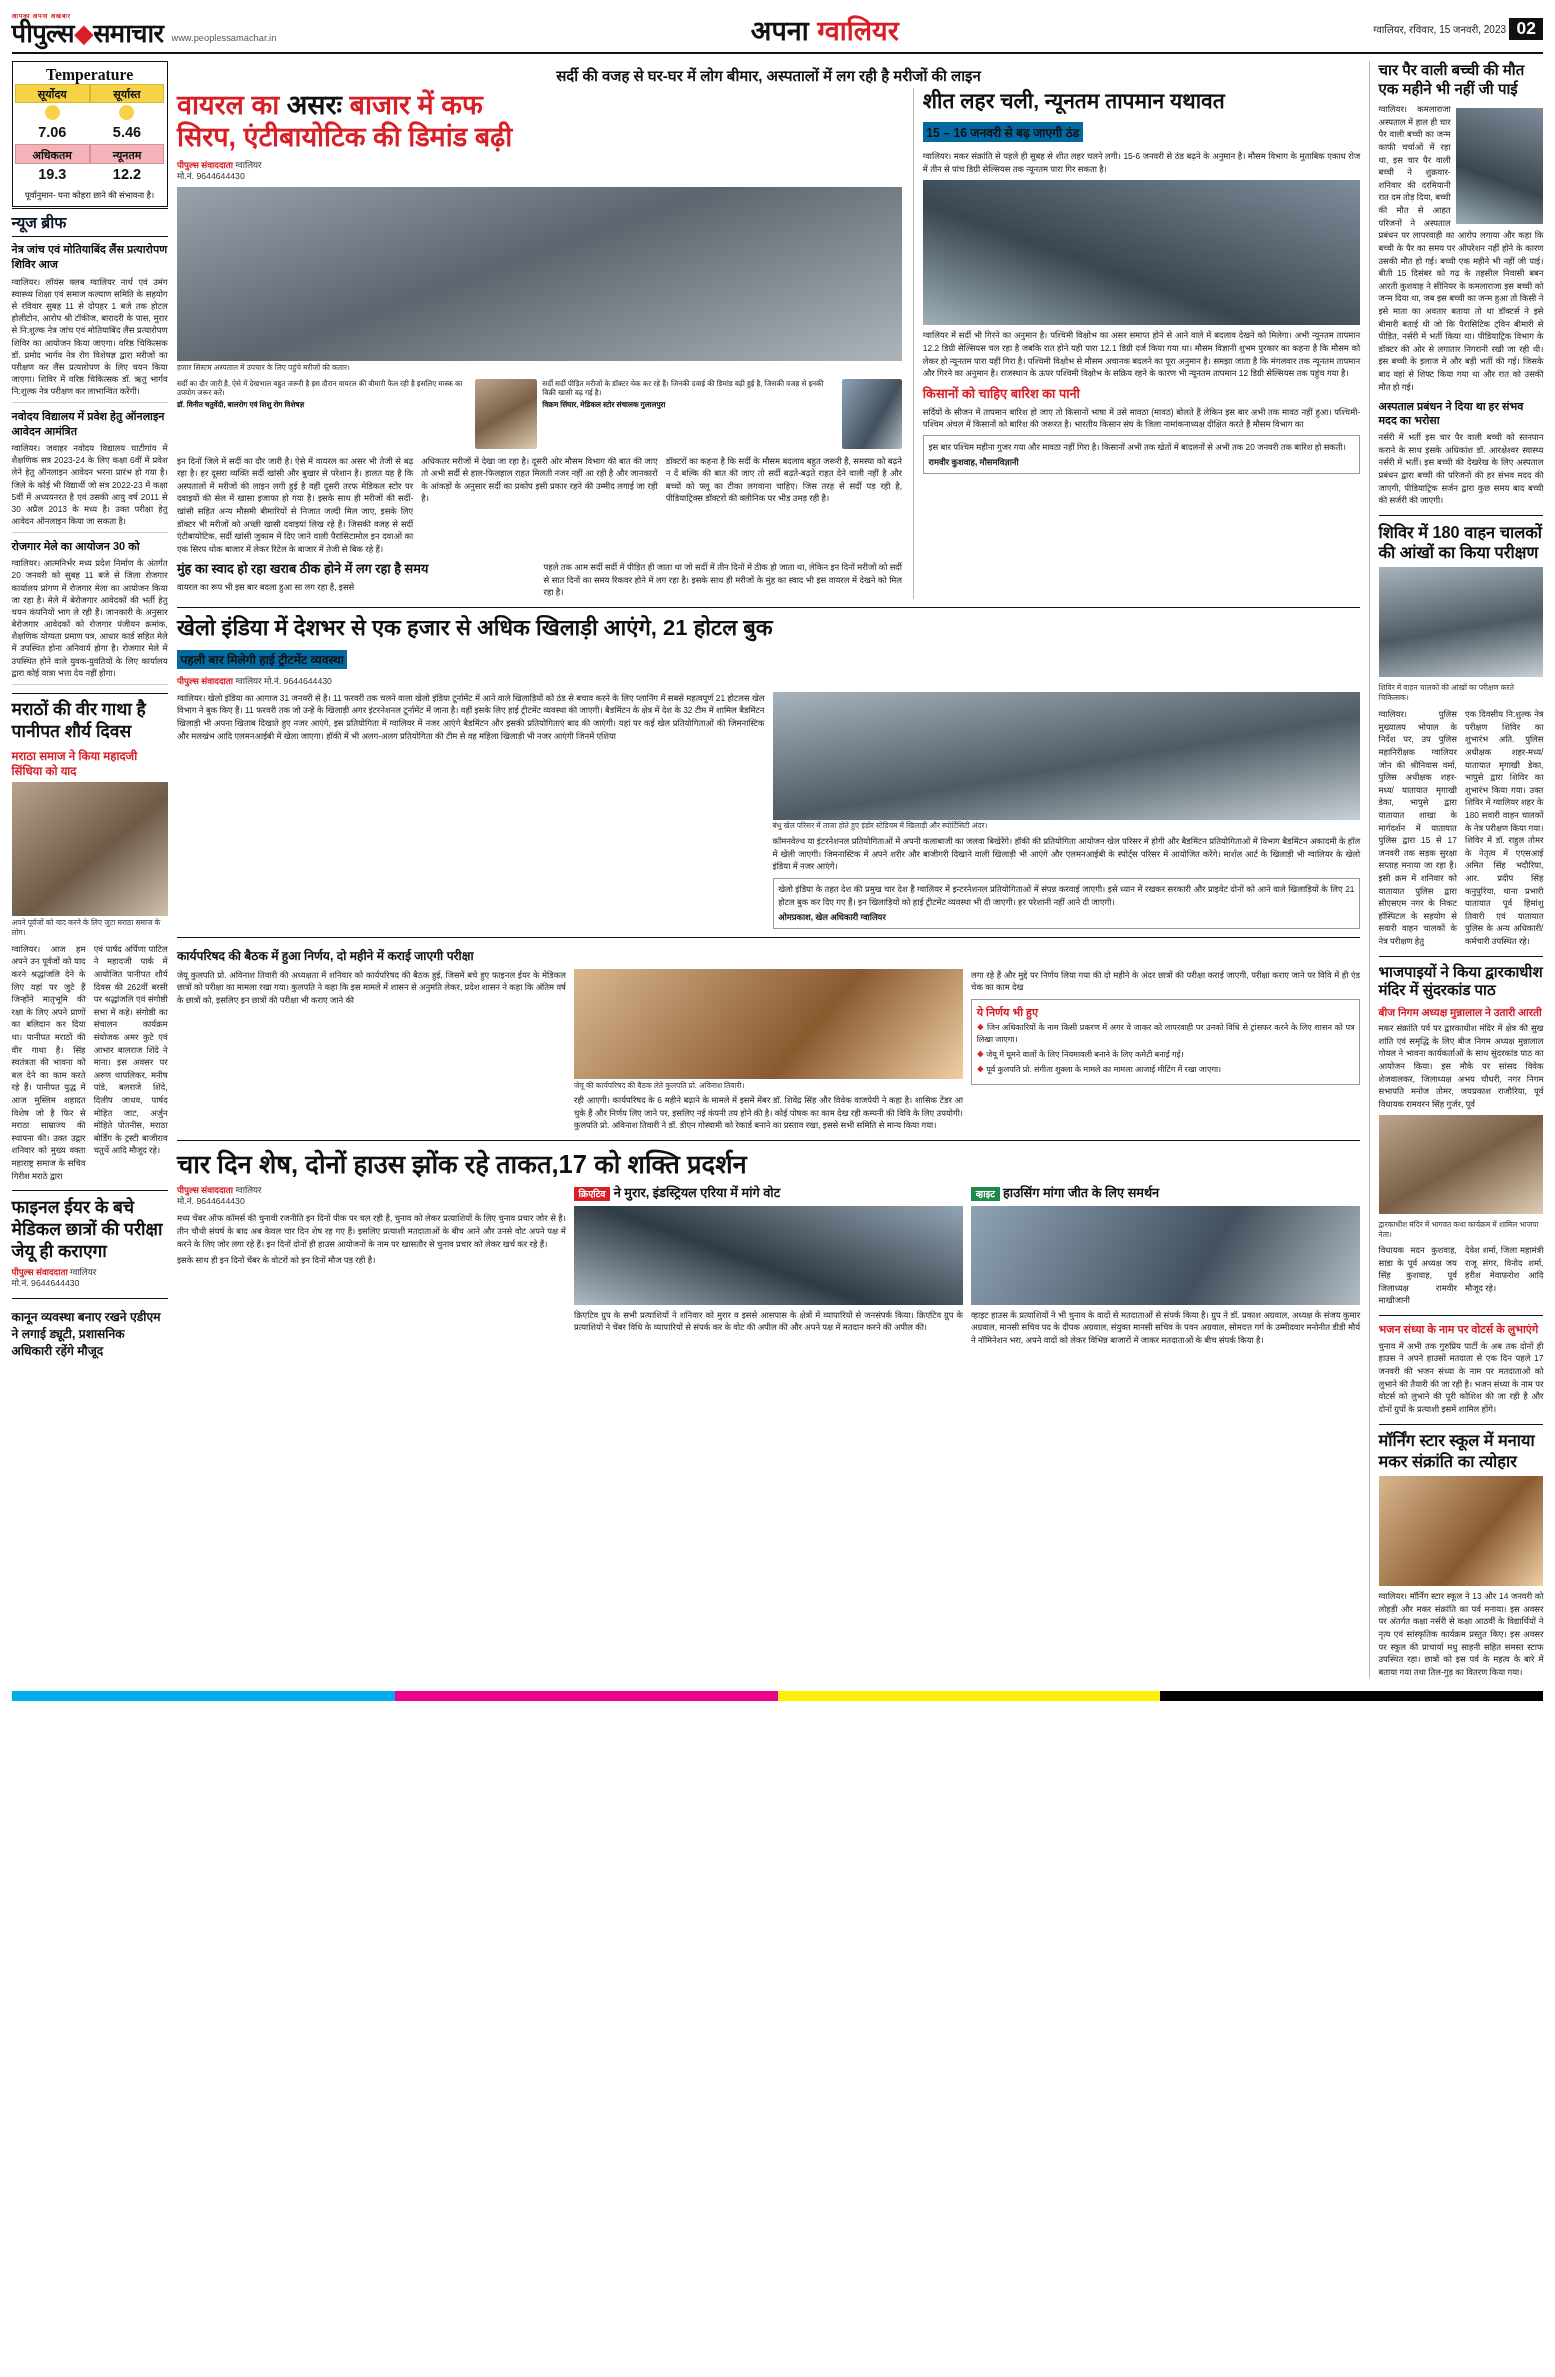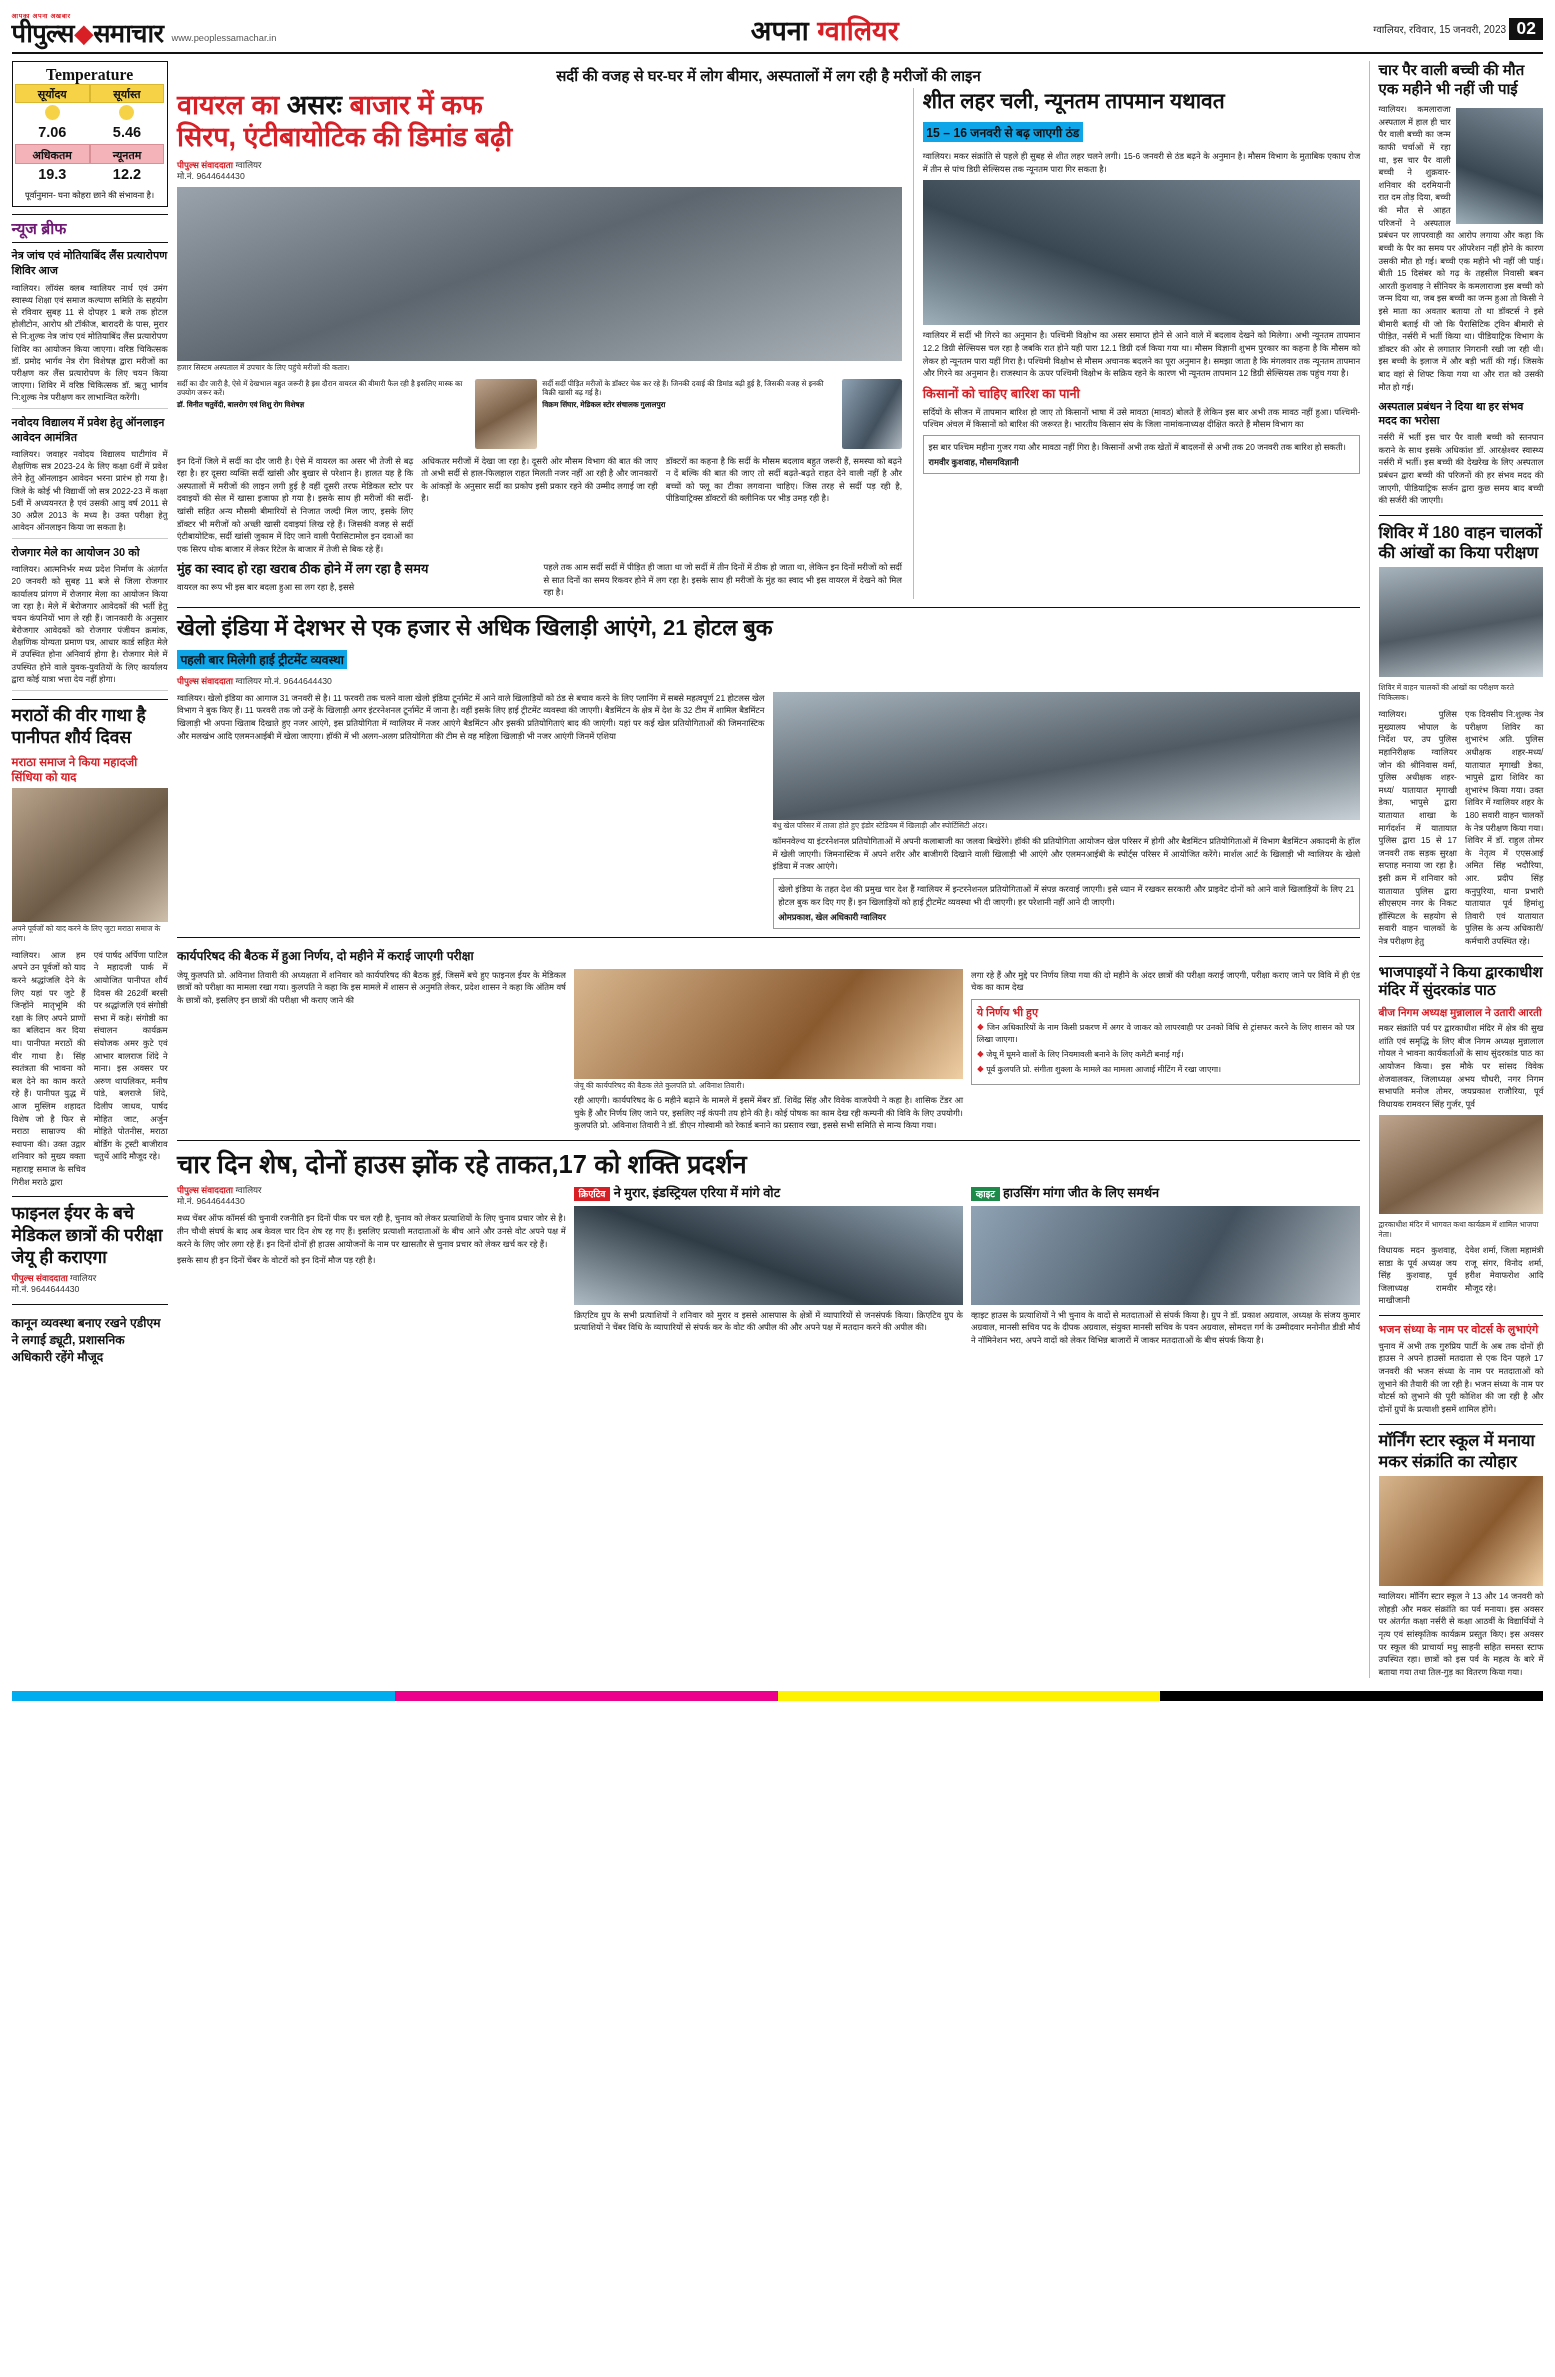--- a/index.html
+++ b/index.html
@@ -76,28 +76,28 @@
   .temp-cell { flex:1; padding:1.2px 0; }
   .temp-cell.head { background:#f6d247; font-size:11px; font-weight:700; border:0.6px solid #d9b72f;}
   .temp-cell.val { font-size:14.5px; font-weight:700; padding:2.3px 0 4.6px 0;}
   .temp-cell.head2 { background:#f3b3b8; font-size:11px; font-weight:700; border:0.6px solid #d98f96;}
   .sun-icons { display:flex; justify-content:space-around; padding:2.3px 0 1.2px 0;}
   .sun { width:15px; height:15px; border-radius:50%; background:#f6d247; }
   .temp-note { font-size:8.4px; line-height:1.35; padding:3.5px 2.3px 0 2.3px; }
 
   .news-brief-hd {
     border-top:1.2px solid #111; border-bottom:1.2px solid #111;
-    margin-top:7px; padding:2.3px 0; font-size:15.7px; font-weight:700; color:#701a75;
+    margin-top:1px; padding:2.3px 0; font-size:15.7px; font-weight:700; color:#0f172a;
   }
   .brief-item { padding:5.8px 0 4.6px 0; border-bottom:0.6px solid #ccc; }
   .brief-title { font-size:11px; font-weight:700; line-height:1.35; color:#111; }
   .brief-body { font-size:8.4px; line-height:1.45; text-align:justify; margin-top:3.5px; color:#222; }
 
   
-  .hl-yellow { background:#0ea5e9; }
+  .hl-yellow { background:#0369a1; }
   h2.headline {
     font-size: 17.4px; line-height:1.25; font-weight:700; margin:0 0 4.6px 0;
   }
   h1.bighead {
     font-size:27px; line-height:1.18; font-weight:900; margin:2.3px 0 5.8px 0;
   }
   .red { color:#d81f26; }
   .kicker { font-size:12.2px; font-weight:700; margin:3.5px 0; }
   .byline { font-size:8.7px; font-weight:700; color:#d81f26; line-height:1.3; }
   .byline .muted { color:#333; font-weight:400; }

